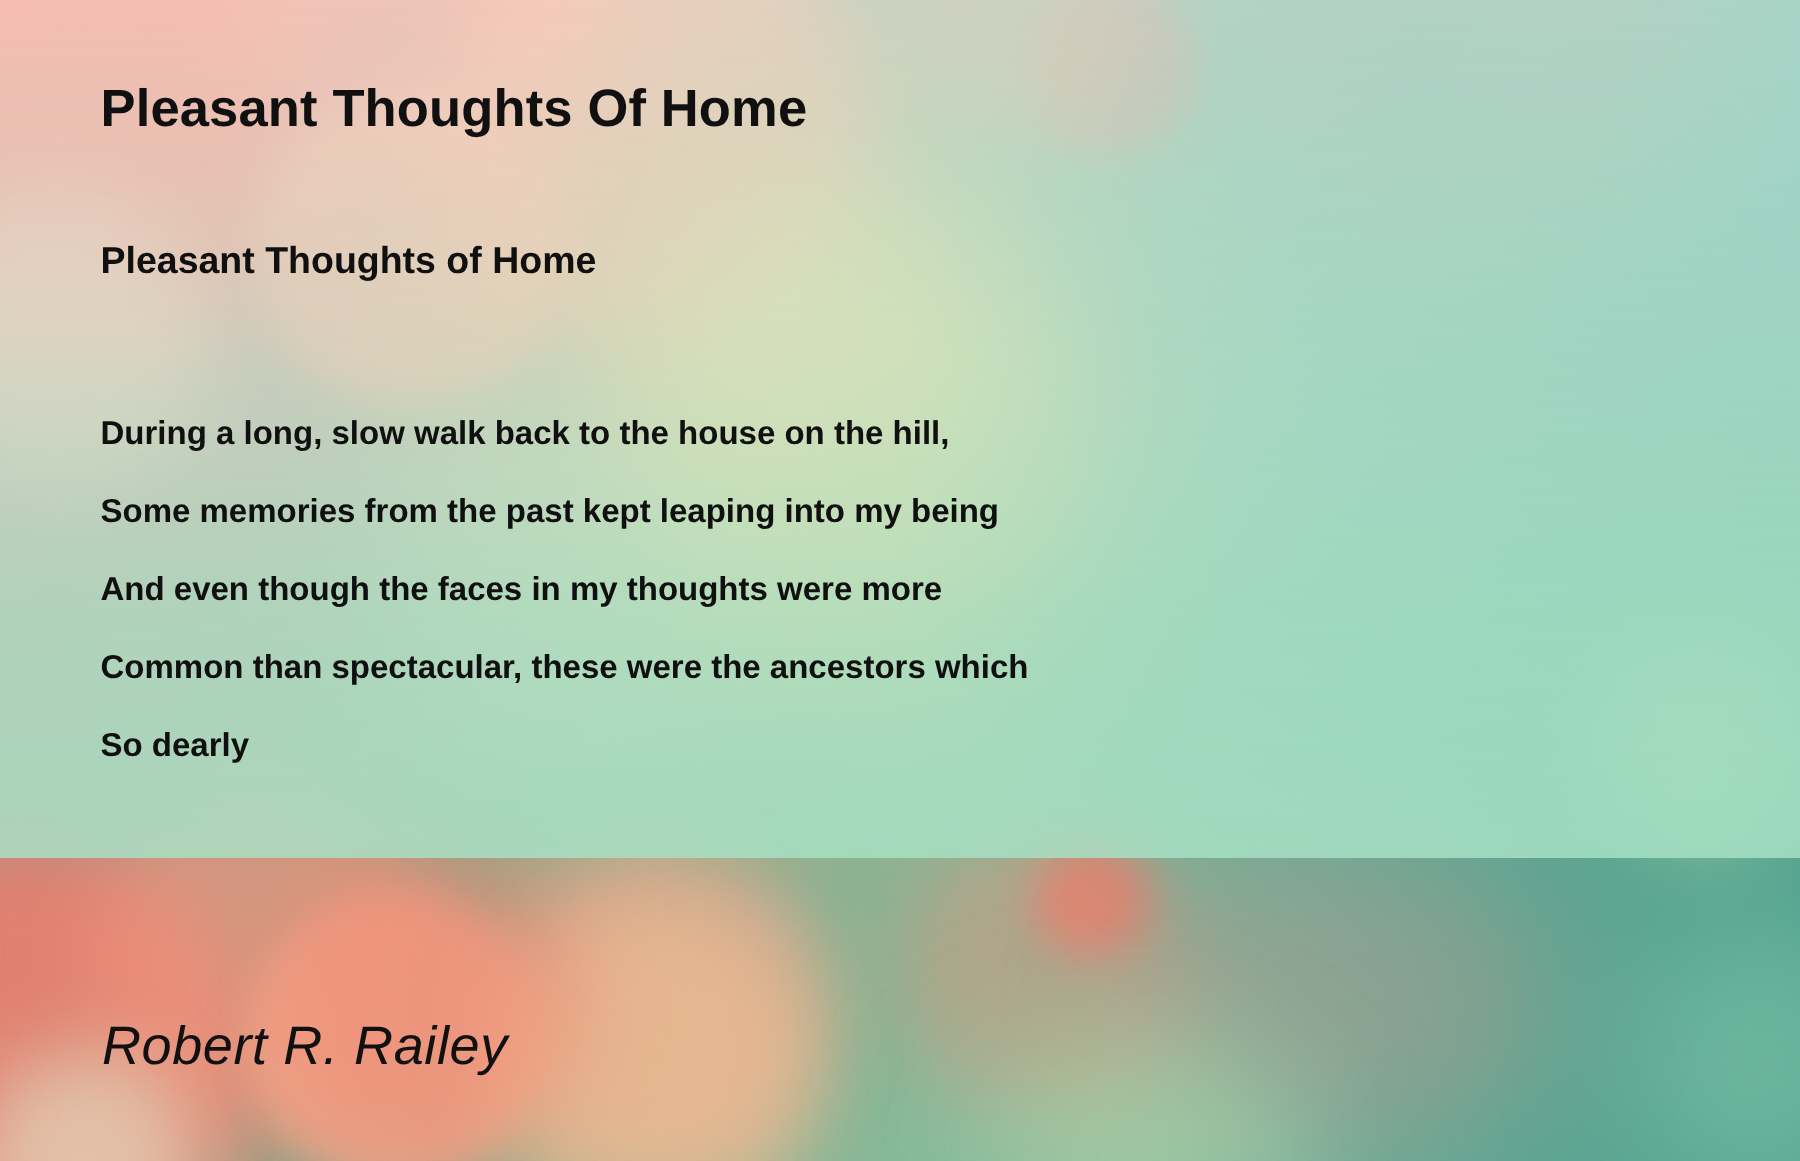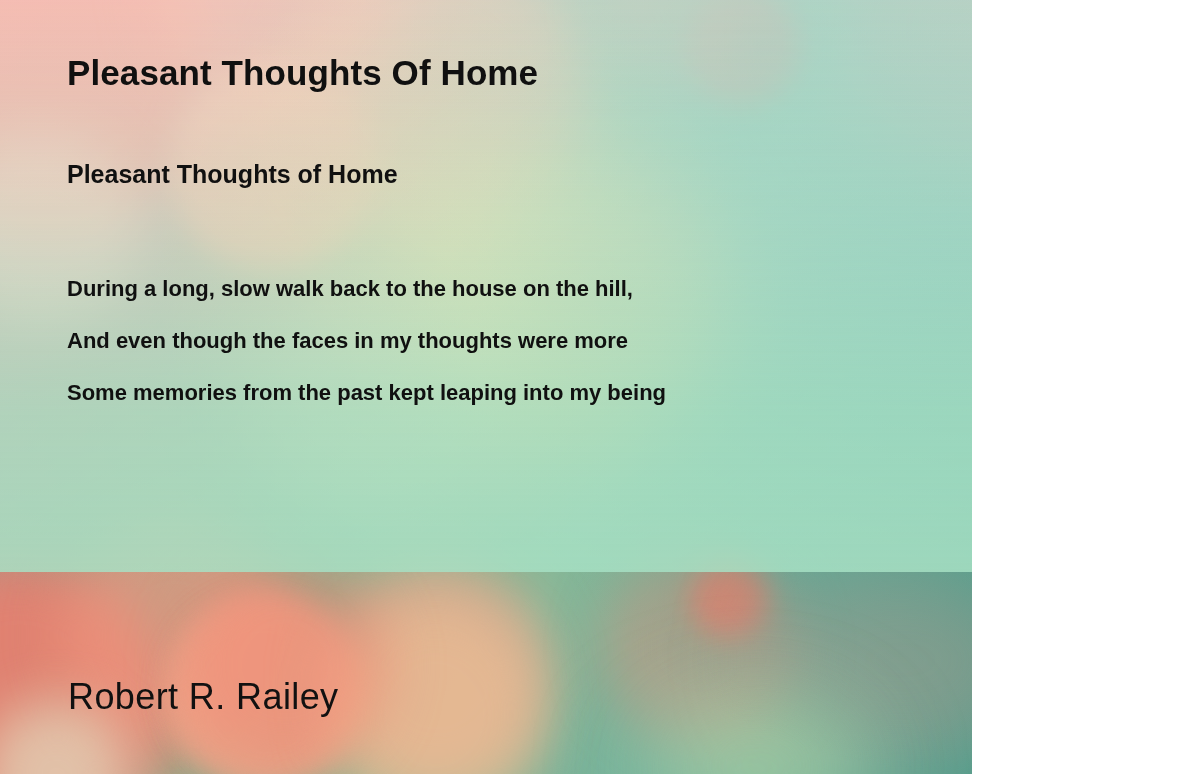--- a/index.html
+++ b/index.html
@@ -7,21 +7,21 @@
     margin: 0;
     padding: 0;
     background: #ffffff;
   }
   body {
     font-family: "Liberation Sans", sans-serif;
   }
 
   .poem-card {
     position: relative;
-    width: 972px;
+    width: 1200px;
     height: 774px;
     overflow: hidden;
     background: #8aa89a;
   }
 
   
   .bg-base {
     position: absolute;
     inset: 0;
     background:
@@ -121,20 +121,21 @@
     height: 52px;
     color: #101010;
     white-space: nowrap;
   }
   .poem-author {
     position: absolute;
     left: 68px;
     top: 676px;
     margin: 0;
     font-size: 36px;
+    font-style: italic;
     font-weight: normal;
     color: #111111;
     letter-spacing: 0.4px;
     white-space: nowrap;
   }
 </style>
 </head>
 <body>
 
 <div class="poem-card">
@@ -177,20 +178,22 @@
   <div class="wash-green"></div>
 
   <div class="content">
 
     <h1 class="poem-title">Pleasant Thoughts Of Home</h1>
 
     <p class="poem-subtitle">Pleasant Thoughts of Home</p>
 
     <div class="poem-body">
       <div class="poem-line">During a long, slow walk back to the house on the hill,</div>
+      <div class="poem-line">Some memories from the past kept leaping into my being</div>
       <div class="poem-line">And even though the faces in my thoughts were more</div>
-      <div class="poem-line">Some memories from the past kept leaping into my being</div>
+      <div class="poem-line">Common than spectacular, these were the ancestors which</div>
+      <div class="poem-line">So dearly</div>
     </div>
 
     <p class="poem-author">Robert R. Railey</p>
 
   </div>
 </div>
 
 </body></html>

